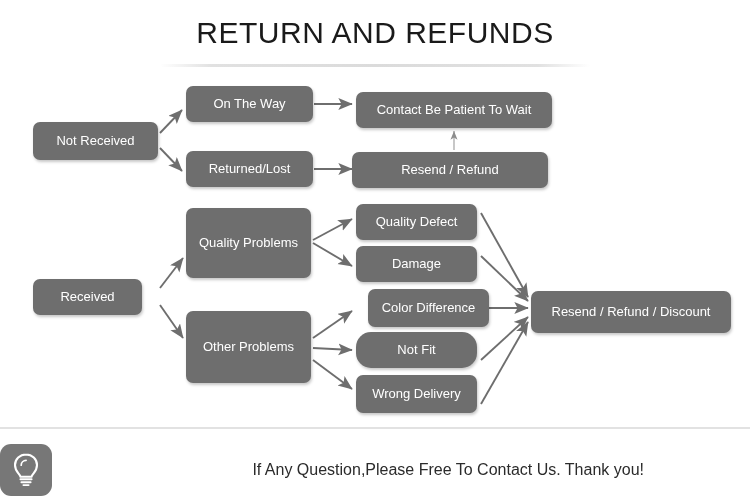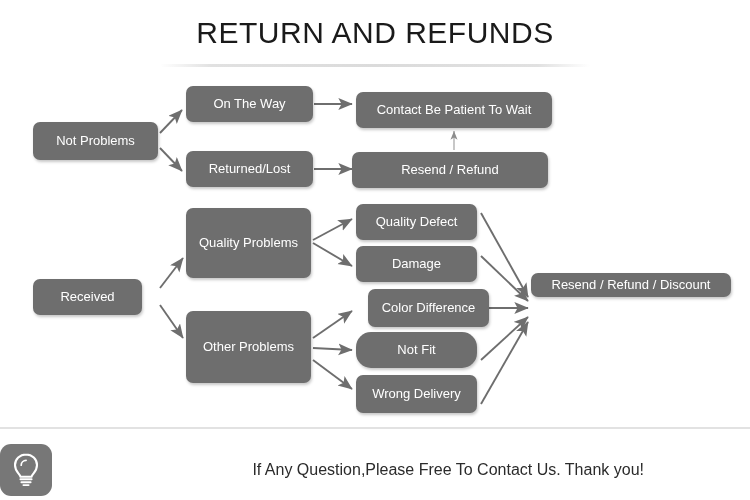--- a/index.html
+++ b/index.html
@@ -166,21 +166,21 @@
 
       <line x1="313" y1="360" x2="352" y2="389" stroke="#6e6e6e" stroke-width="1.9" marker-end="url(#ah)"></line>
 
       <line x1="481" y1="213" x2="528" y2="297" stroke="#6e6e6e" stroke-width="1.9" marker-end="url(#ah)"></line>
       <line x1="481" y1="256" x2="528" y2="301" stroke="#6e6e6e" stroke-width="1.9" marker-end="url(#ah)"></line>
       <line x1="481" y1="308" x2="528" y2="308" stroke="#6e6e6e" stroke-width="1.9" marker-end="url(#ah)"></line>
       <line x1="481" y1="360" x2="528" y2="317" stroke="#6e6e6e" stroke-width="1.9" marker-end="url(#ah)"></line>
       <line x1="481" y1="404" x2="528" y2="322" stroke="#6e6e6e" stroke-width="1.9" marker-end="url(#ah)"></line>
     </svg>
 
-    <div class="node" style="left:33px;  top:122px; width:125px; height:38px;">Not Problems</div>
+    <div class="node" style="left:33px;  top:122px; width:125px; height:38px;">Not Received</div>
 
     <div class="node" style="left:186px; top:86px;  width:127px; height:36px;">On The Way</div>
 
     <div class="node" style="left:186px; top:151px; width:127px; height:36px;">Returned/Lost</div>
 
     <div class="node" style="left:356px; top:92px;  width:196px; height:36px;">Contact Be Patient To Wait</div>
 
     <div class="node" style="left:352px; top:152px; width:196px; height:36px;">Resend / Refund</div>
 
     <div class="node" style="left:33px;  top:279px; width:109px; height:36px;">Received</div>
@@ -192,21 +192,21 @@
     <div class="node" style="left:356px; top:204px; width:121px; height:36px;">Quality Defect</div>
 
     <div class="node" style="left:356px; top:246px; width:121px; height:36px;">Damage</div>
 
     <div class="node" style="left:356px; top:289px; width:121px; height:38px;margin-left:12px;">Color Difference</div>
 
     <div class="node" style="left:356px; top:332px; width:121px; height:36px;border-radius:15px;">Not Fit</div>
 
     <div class="node" style="left:356px; top:375px; width:121px; height:38px;">Wrong Delivery</div>
 
-    <div class="node" style="left:531px; top:273px; width:200px; height:24px;">Resend / Refund / Discount</div>
+    <div class="node" style="left:531px; top:291px; width:200px; height:42px;">Resend / Refund / Discount</div>
 
   </div>
 
   <div class="footer-divider"></div>
 
   <div class="footer">
     <div class="bulb-badge">
       <svg width="34" height="38" viewBox="0 0 34 38" xmlns="http://www.w3.org/2000/svg">
         <path d="M17 3.5c-6.1 0-11 4.7-11 10.6 0 3.6 1.7 6.3 3.4 8.3 1.2 1.4 1.9 2.4 2.1 3.4h11c0.2-1 0.9-2 2.1-3.4 1.7-2 3.4-4.7 3.4-8.3 0-5.9-4.9-10.6-11-10.6z" fill="none" stroke="#ffffff" stroke-width="2.1" stroke-linejoin="round"></path>
         <path d="M12.2 14.2c0-2.7 2.2-4.9 4.9-4.9" fill="none" stroke="#ffffff" stroke-width="1.7" stroke-linecap="round"></path>

